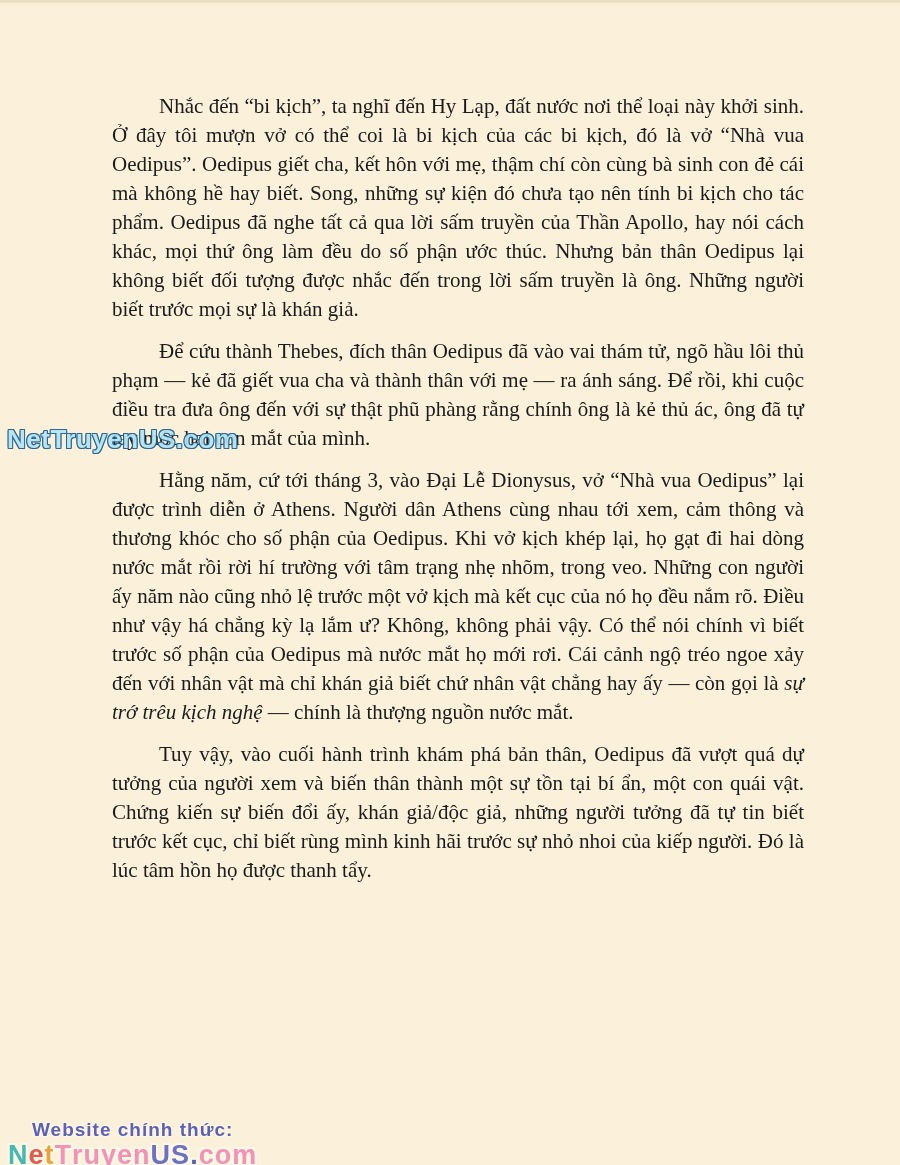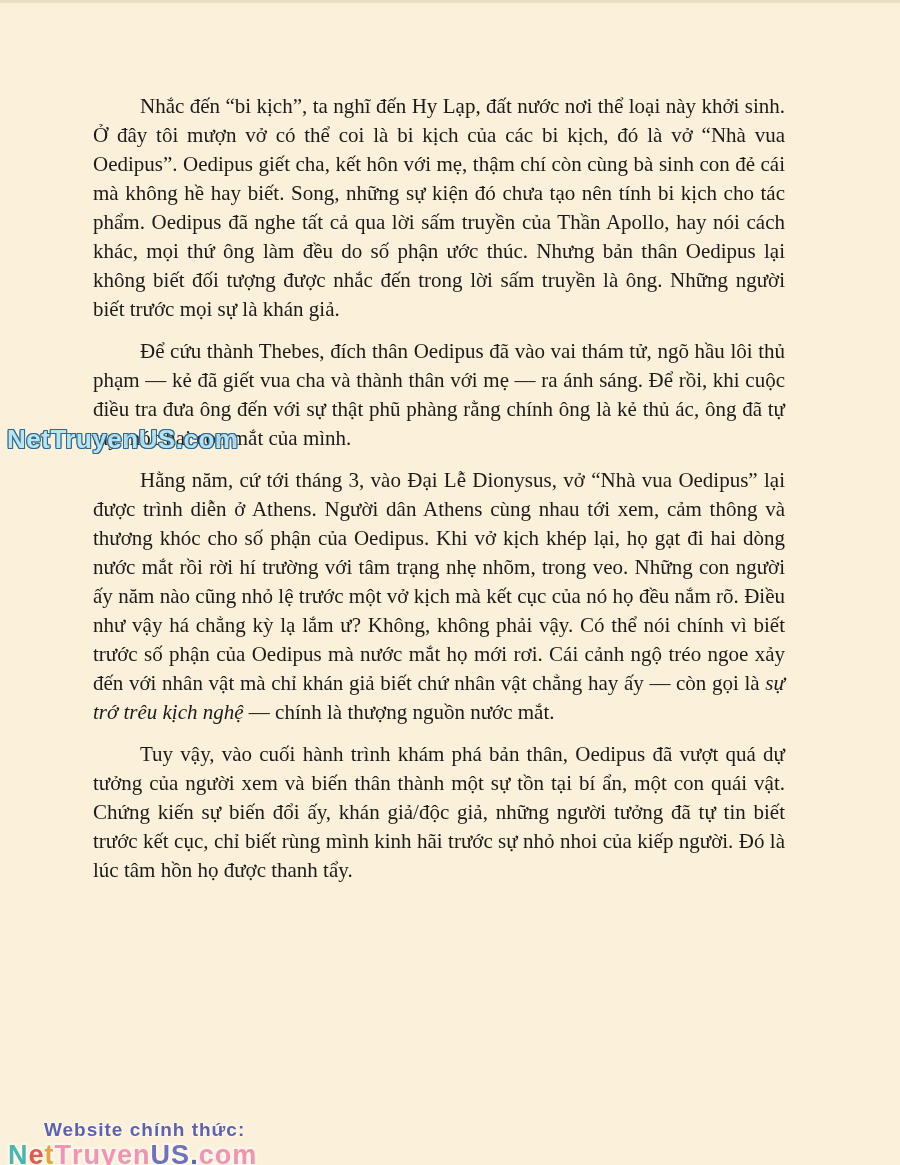--- a/index.html
+++ b/index.html
@@ -9,21 +9,21 @@
     overflow: hidden;
     position: relative;
     font-family: "Liberation Serif", "DejaVu Serif", serif;
   }
   .page-edge-top {
     position: absolute; top: 0; left: 0; width: 900px; height: 3px;
     background: #eadec3;
   }
   .text-block {
     position: absolute;
-    left: 93px; top: 92px;
+    left: 112px; top: 92px;
     width: 692px;
     color: #1b1b1b;
     font-size: 21px;
     line-height: 29px;
     text-align: justify;
   }
   .text-block p {
     margin: 0 0 13px 0;
     text-indent: 47px;
   }
@@ -56,21 +56,20 @@
   }
   .footer-label {
     margin-left: 24px;
     font-weight: bold;
     font-size: 19px;
     letter-spacing: 1px;
     color: #5d61b5;
     text-shadow:
       -1px -1px 0 #fdf7e6, 1px -1px 0 #fdf7e6,
       -1px  1px 0 #fdf7e6, 1px  1px 0 #fdf7e6;
-    text-align: center;
   }
   .footer-site {
     font-weight: bold;
     font-size: 27px;
     letter-spacing: 1px;
     line-height: 28px;
     text-shadow:
       -2px -2px 0 #fdf7e6, 2px -2px 0 #fdf7e6,
       -2px  2px 0 #fdf7e6, 2px  2px 0 #fdf7e6,
       -2px  0   0 #fdf7e6, 2px  0   0 #fdf7e6,

